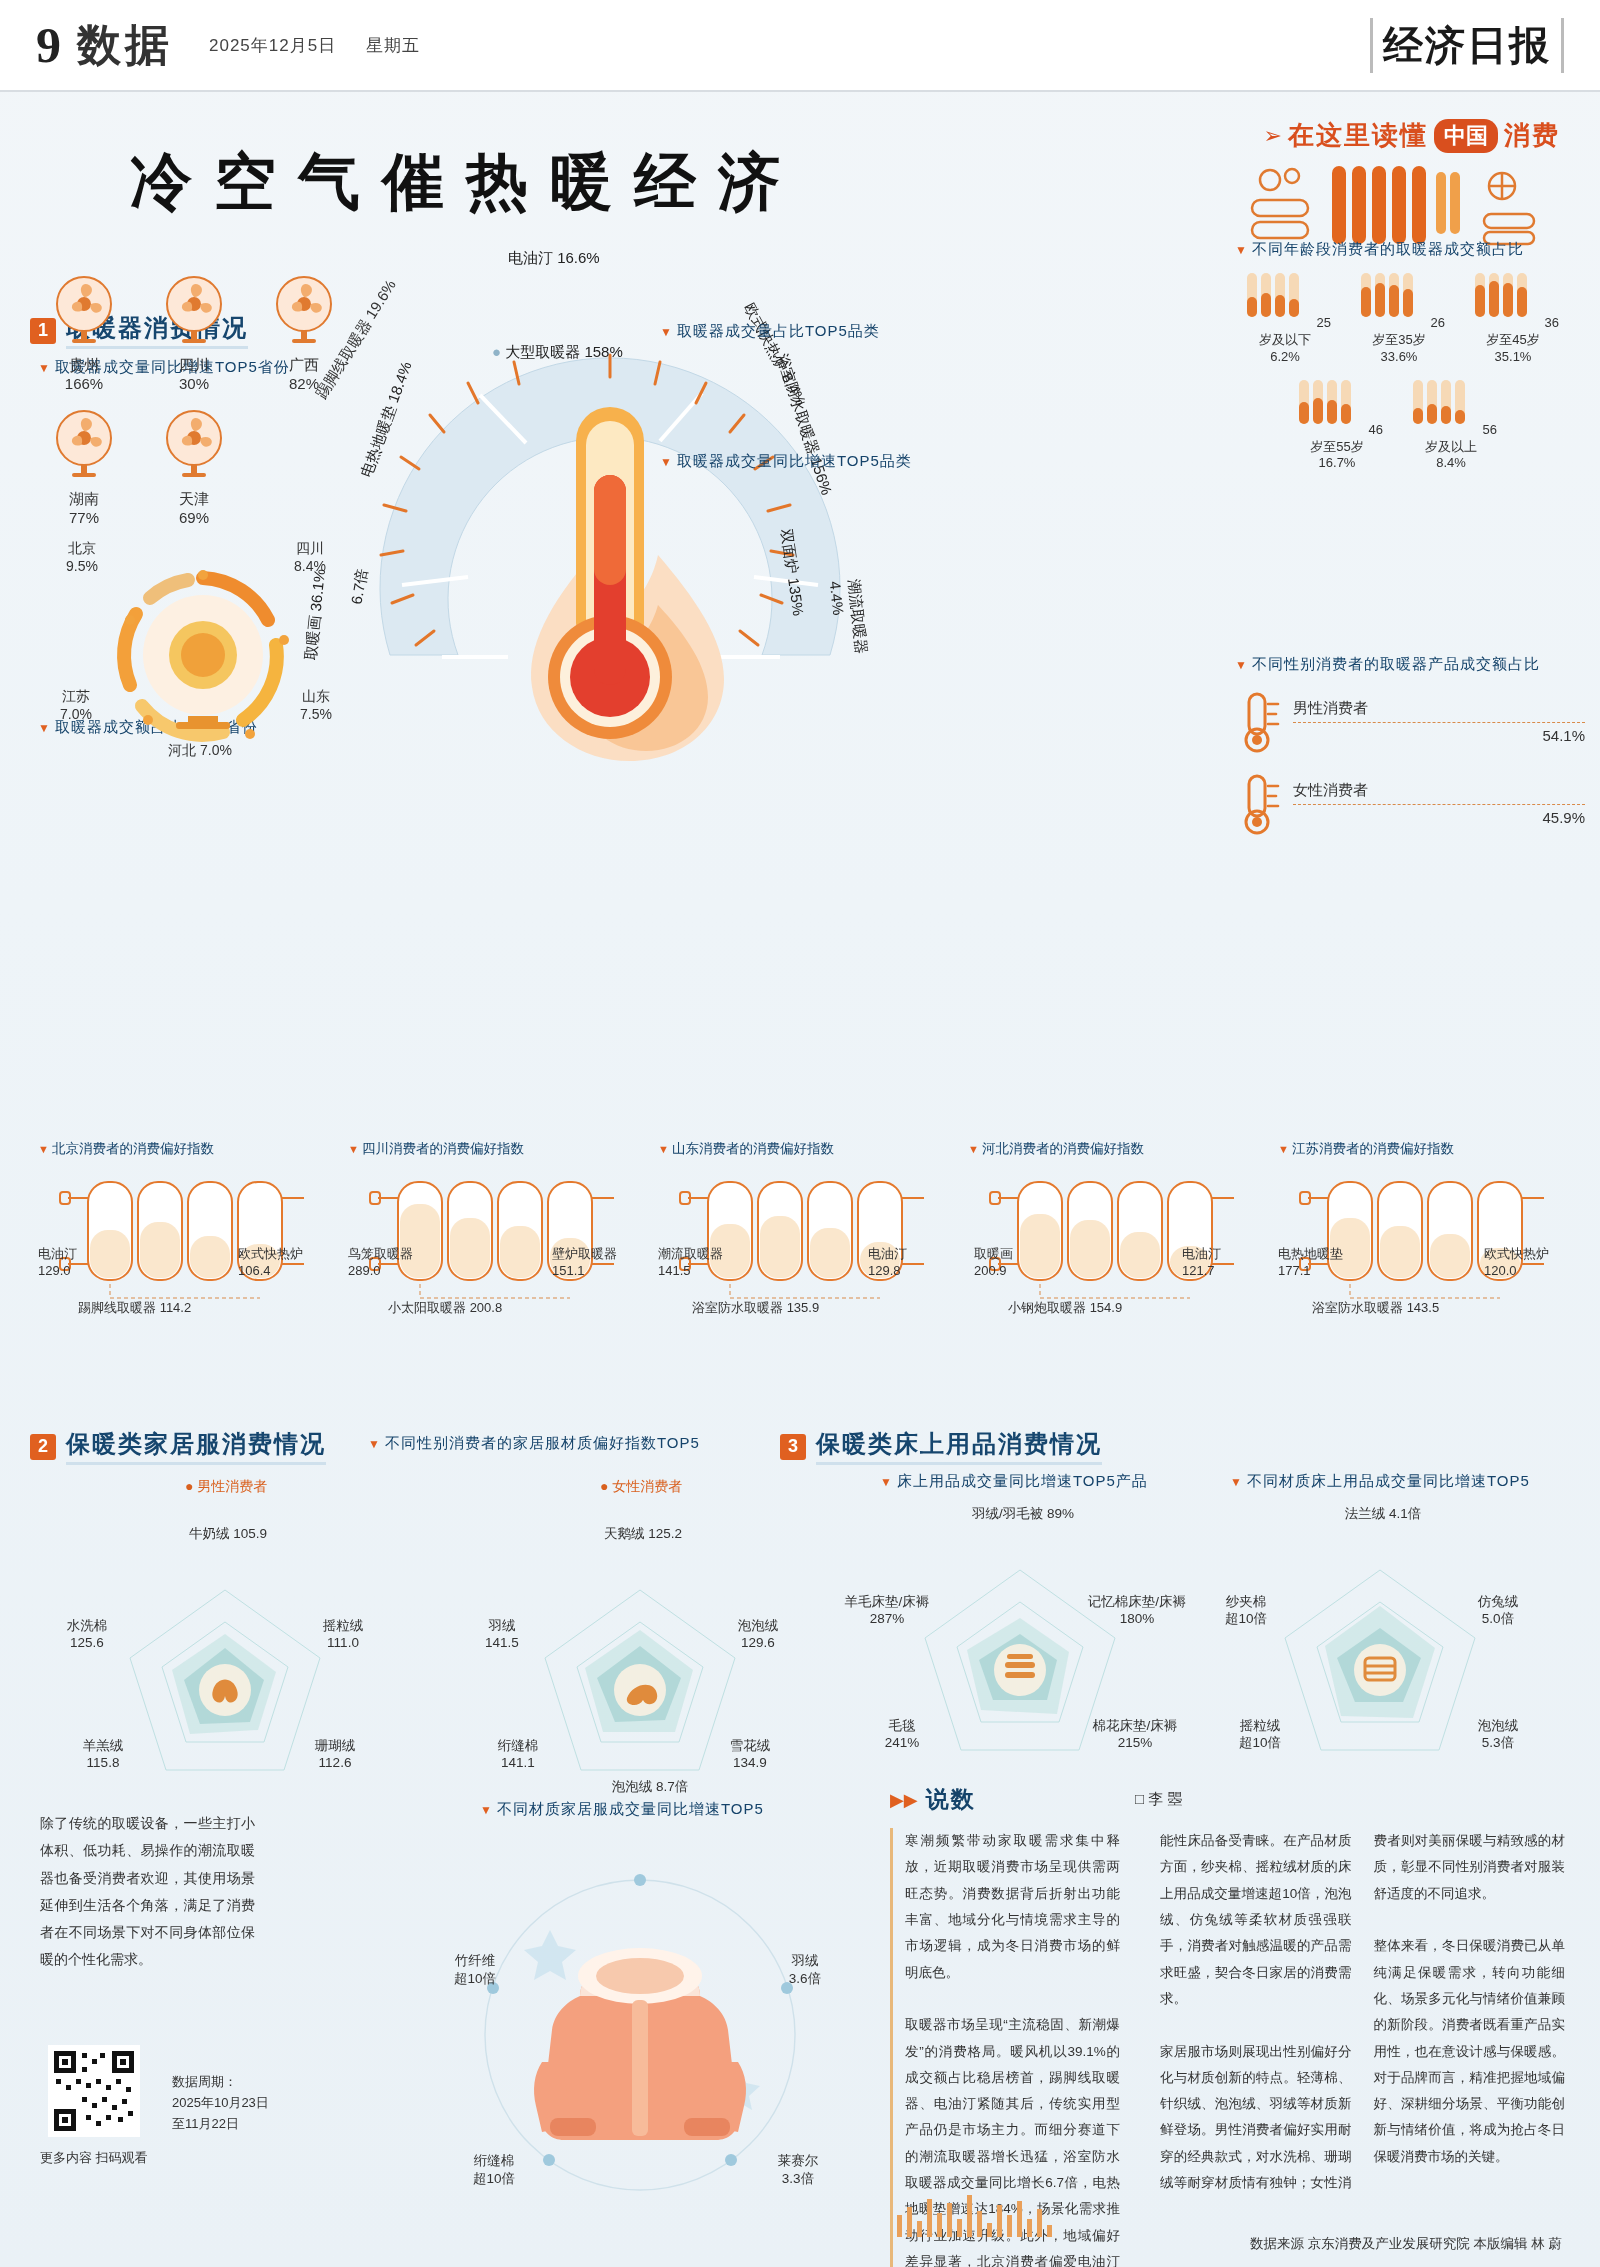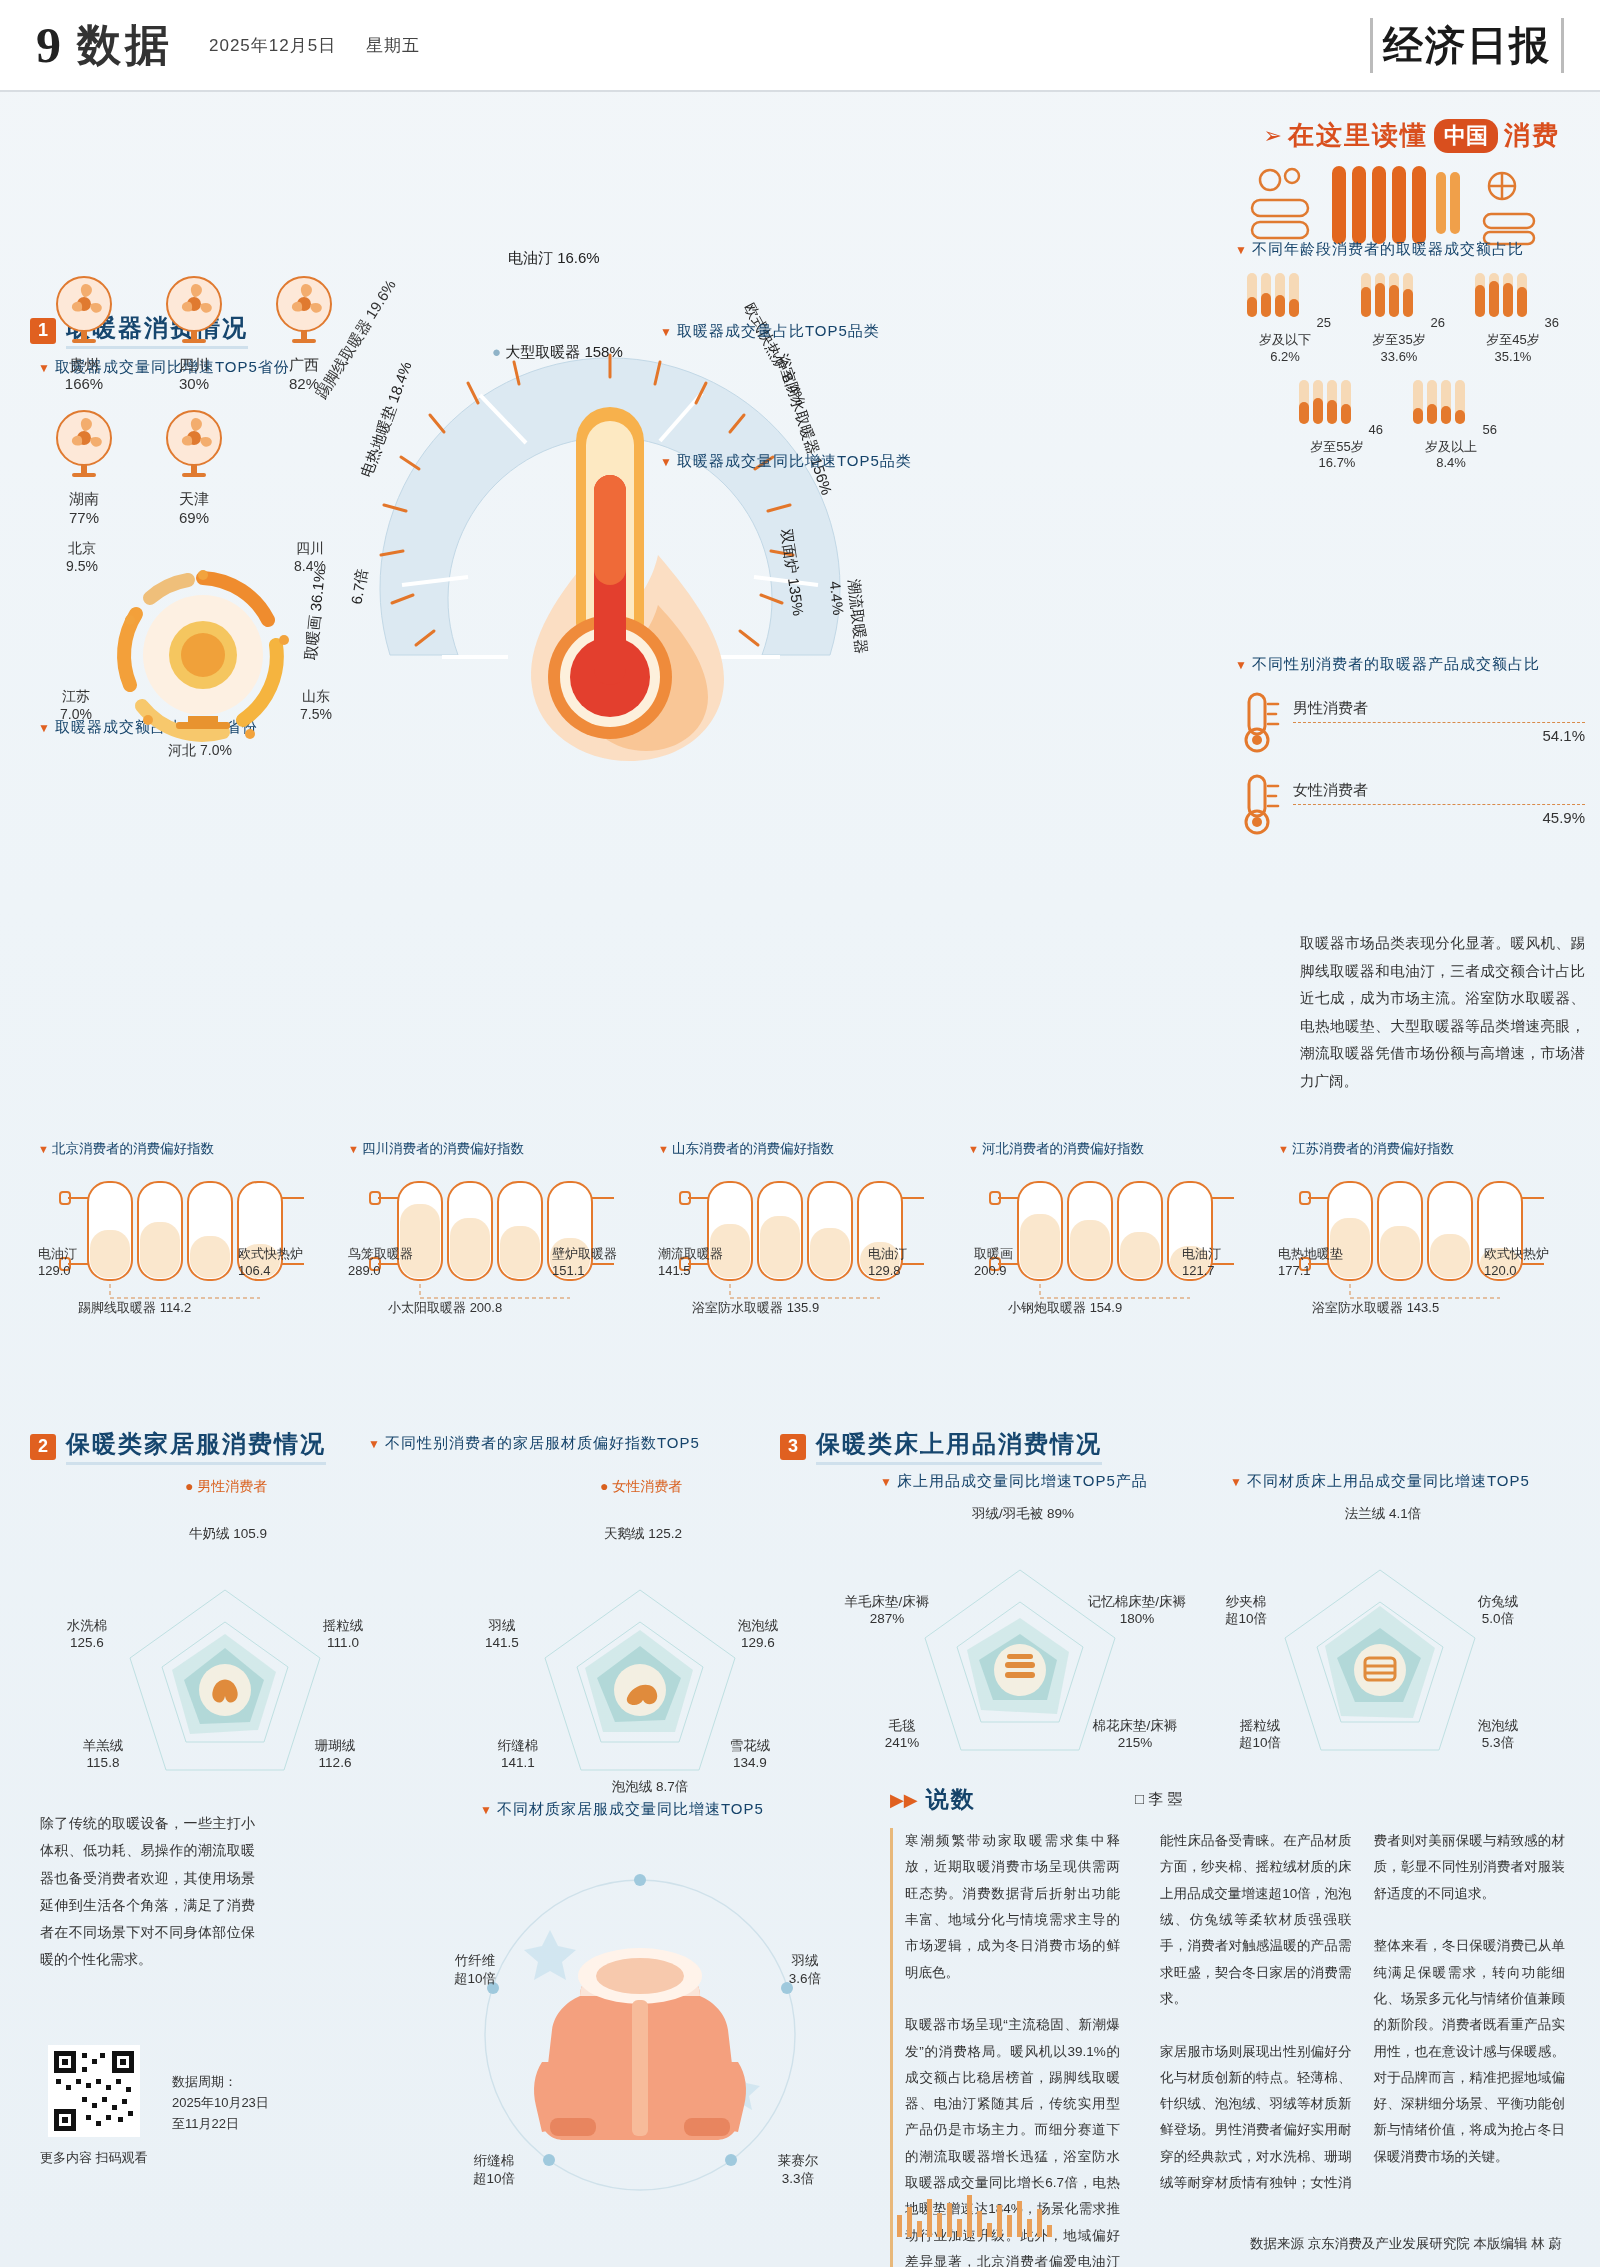--- a/index.html
+++ b/index.html
@@ -126,20 +126,21 @@
   <div class="masthead">
     <div class="page-no">9</div>
     <div class="sec-title">数据</div>
     <div class="date-line">
       <span>2025年12月5日</span>
       <span class="wd">星期五</span>
     </div>
     <div class="paper-logo">经济日报</div>
   </div>
 
+  <div class="main-title">冷空气催热暖经济</div>
 
   <div class="read-here">
     <span class="arrow">➢</span>
     <span class="t1">在这里读懂</span>
     <span class="badge">中国</span>
     <span class="t2">消费</span>
   </div>
 
   <svg class="hero-art" viewBox="0 0 300 90">
     <g fill="none" stroke="#e07a30" stroke-width="2.5">
@@ -521,21 +522,20 @@
         </g>
       </svg>
       <div style="flex:1;">
         <div class="gender-txt">女性消费者</div>
         <hr class="dashline" style="margin:2px 0 2px;">
         <div class="gender-txt" style="text-align:right;">45.9%</div>
       </div>
     </div>
   </div>
 
-  <div class="para">取暖器市场品类表现分化显著。暖风机、踢脚线取暖器和电油汀，三者成交额合计占比近七成，成为市场主流。浴室防水取暖器、电热地暖垫、大型取暖器等品类增速亮眼，潮流取暖器凭借市场份额与高增速，市场潜力广阔。</div>
 
   <div class="pref-row">
 
     <div class="pref-card">
       <div class="ttl"><span class="tri">▼</span><span>北京消费者的消费偏好指数</span></div>
       <div class="rad-big">
         <svg width="300" height="150" viewBox="0 0 300 150">
           <g fill="#fff" stroke="#e4792d" stroke-width="2">
             <rect x="50" y="18" width="44" height="98" rx="20"></rect>
             <rect x="100" y="18" width="44" height="98" rx="20"></rect>

